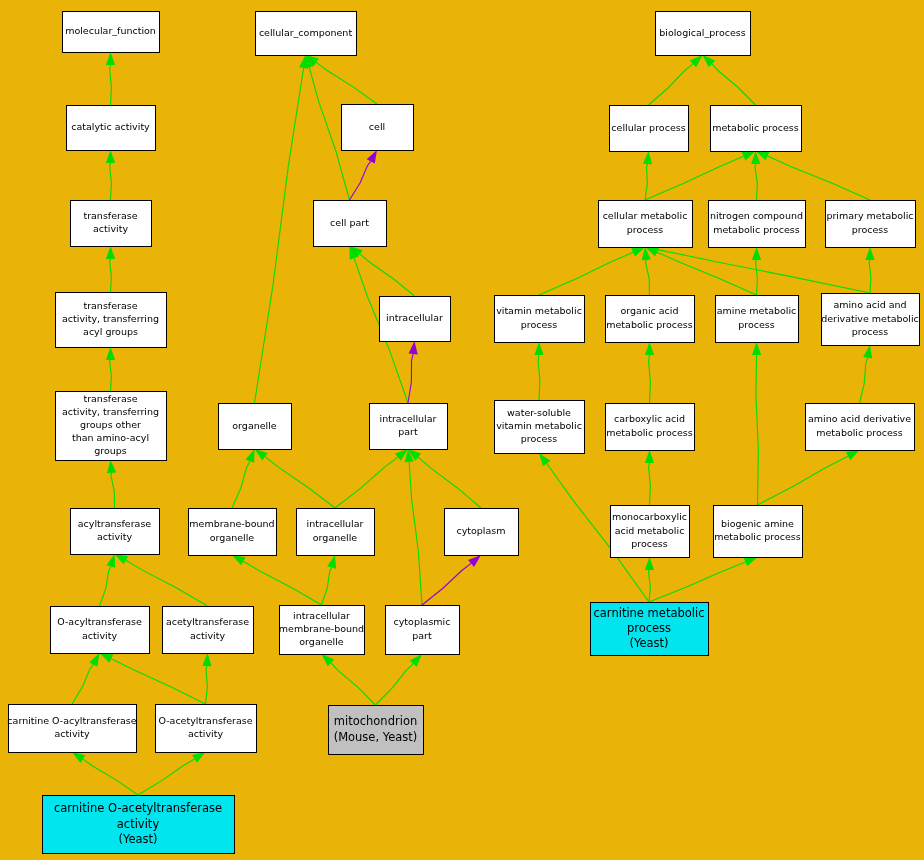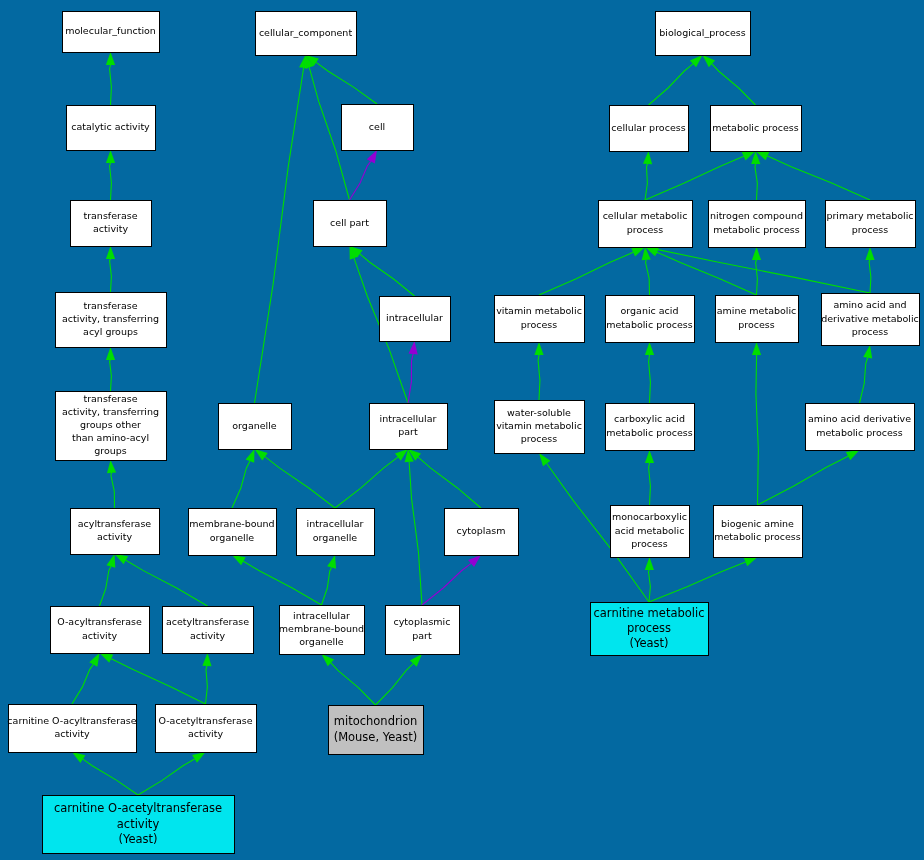--- a/index.html
+++ b/index.html
@@ -7,21 +7,21 @@
     padding: 0;
     background: #ffffff;
   }
   body {
     font-family: "DejaVu Sans", sans-serif;
   }
   #canvas-wrap {
     position: relative;
     width: 924px;
     height: 860px;
-    background: #0369a1;
+    background: #eab308;
     overflow: hidden;
   }
   svg#graph {
     position: absolute;
     left: 0;
     top: 0;
     width: 924px;
     height: 860px;
   }
   .go-node rect {

